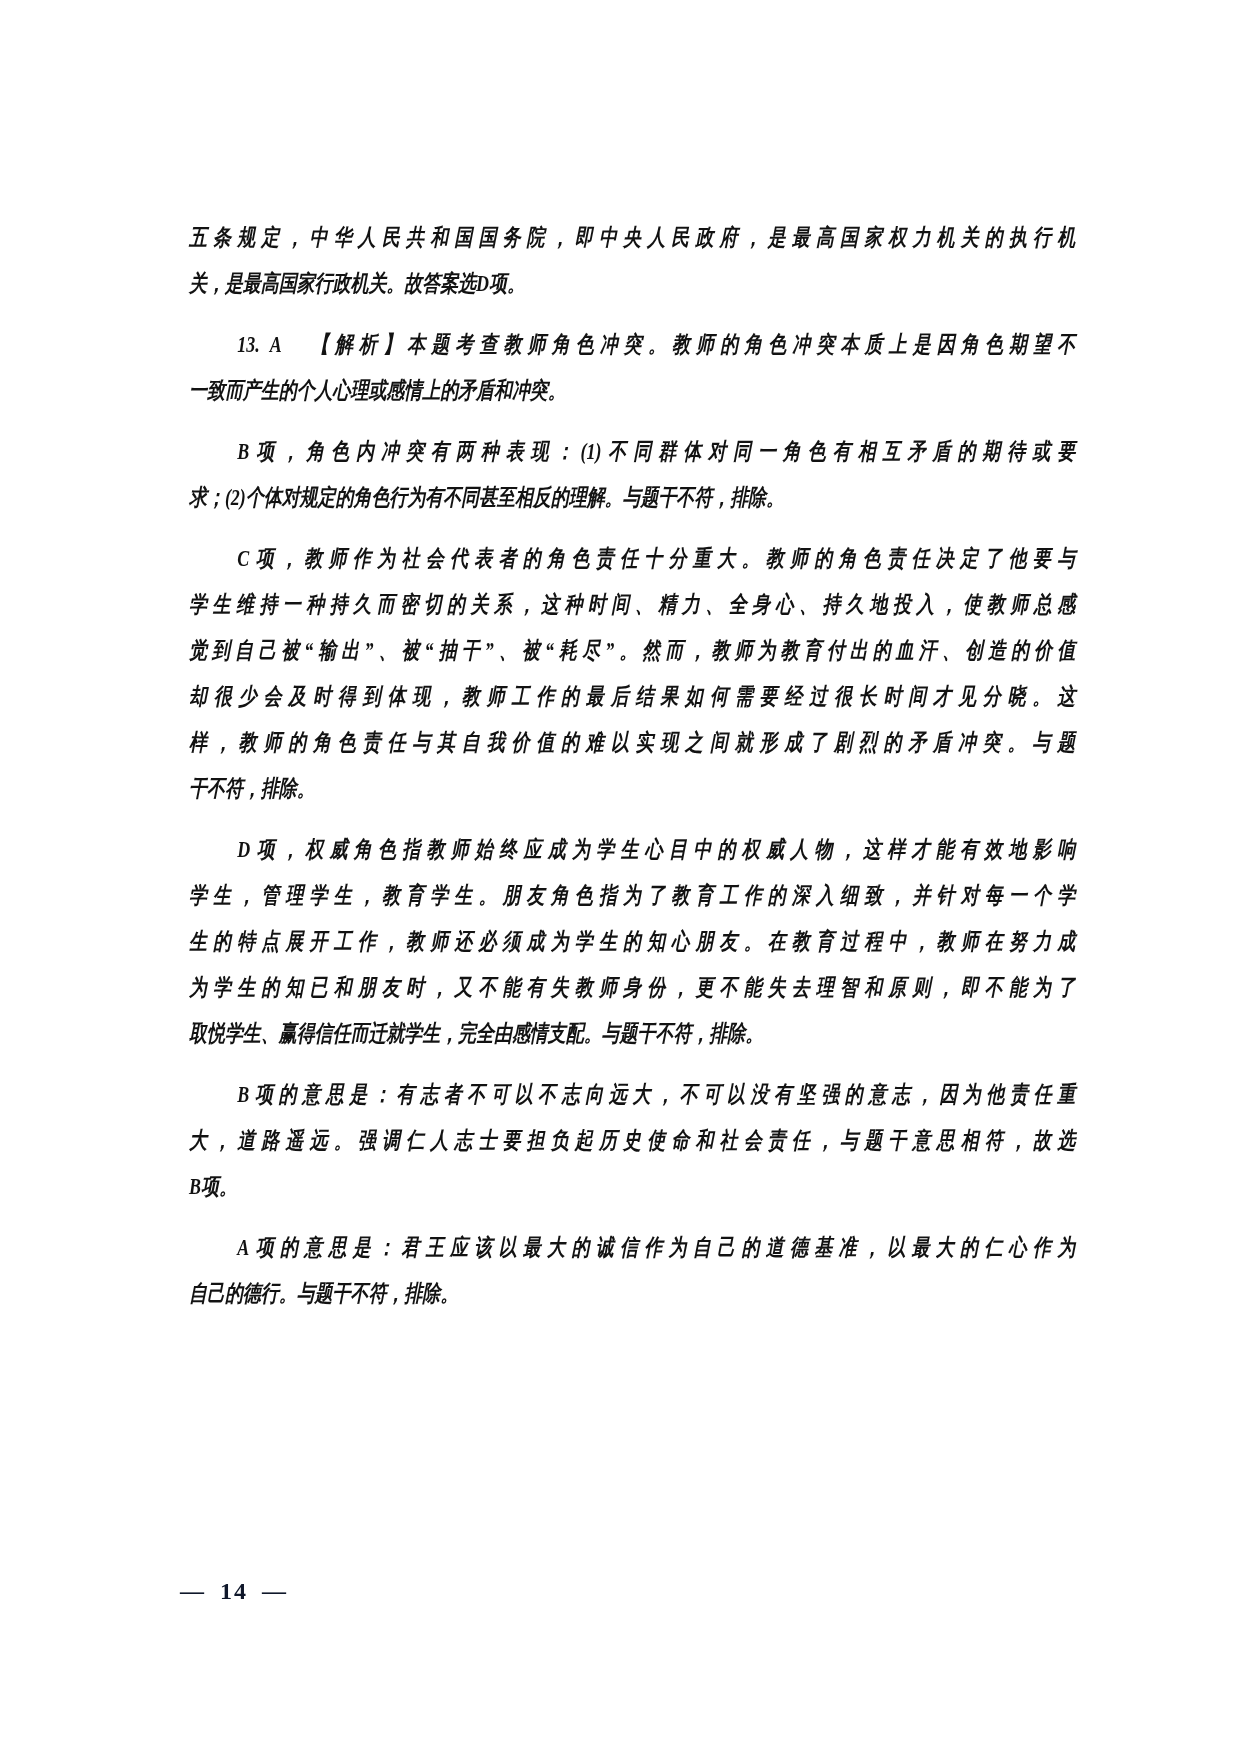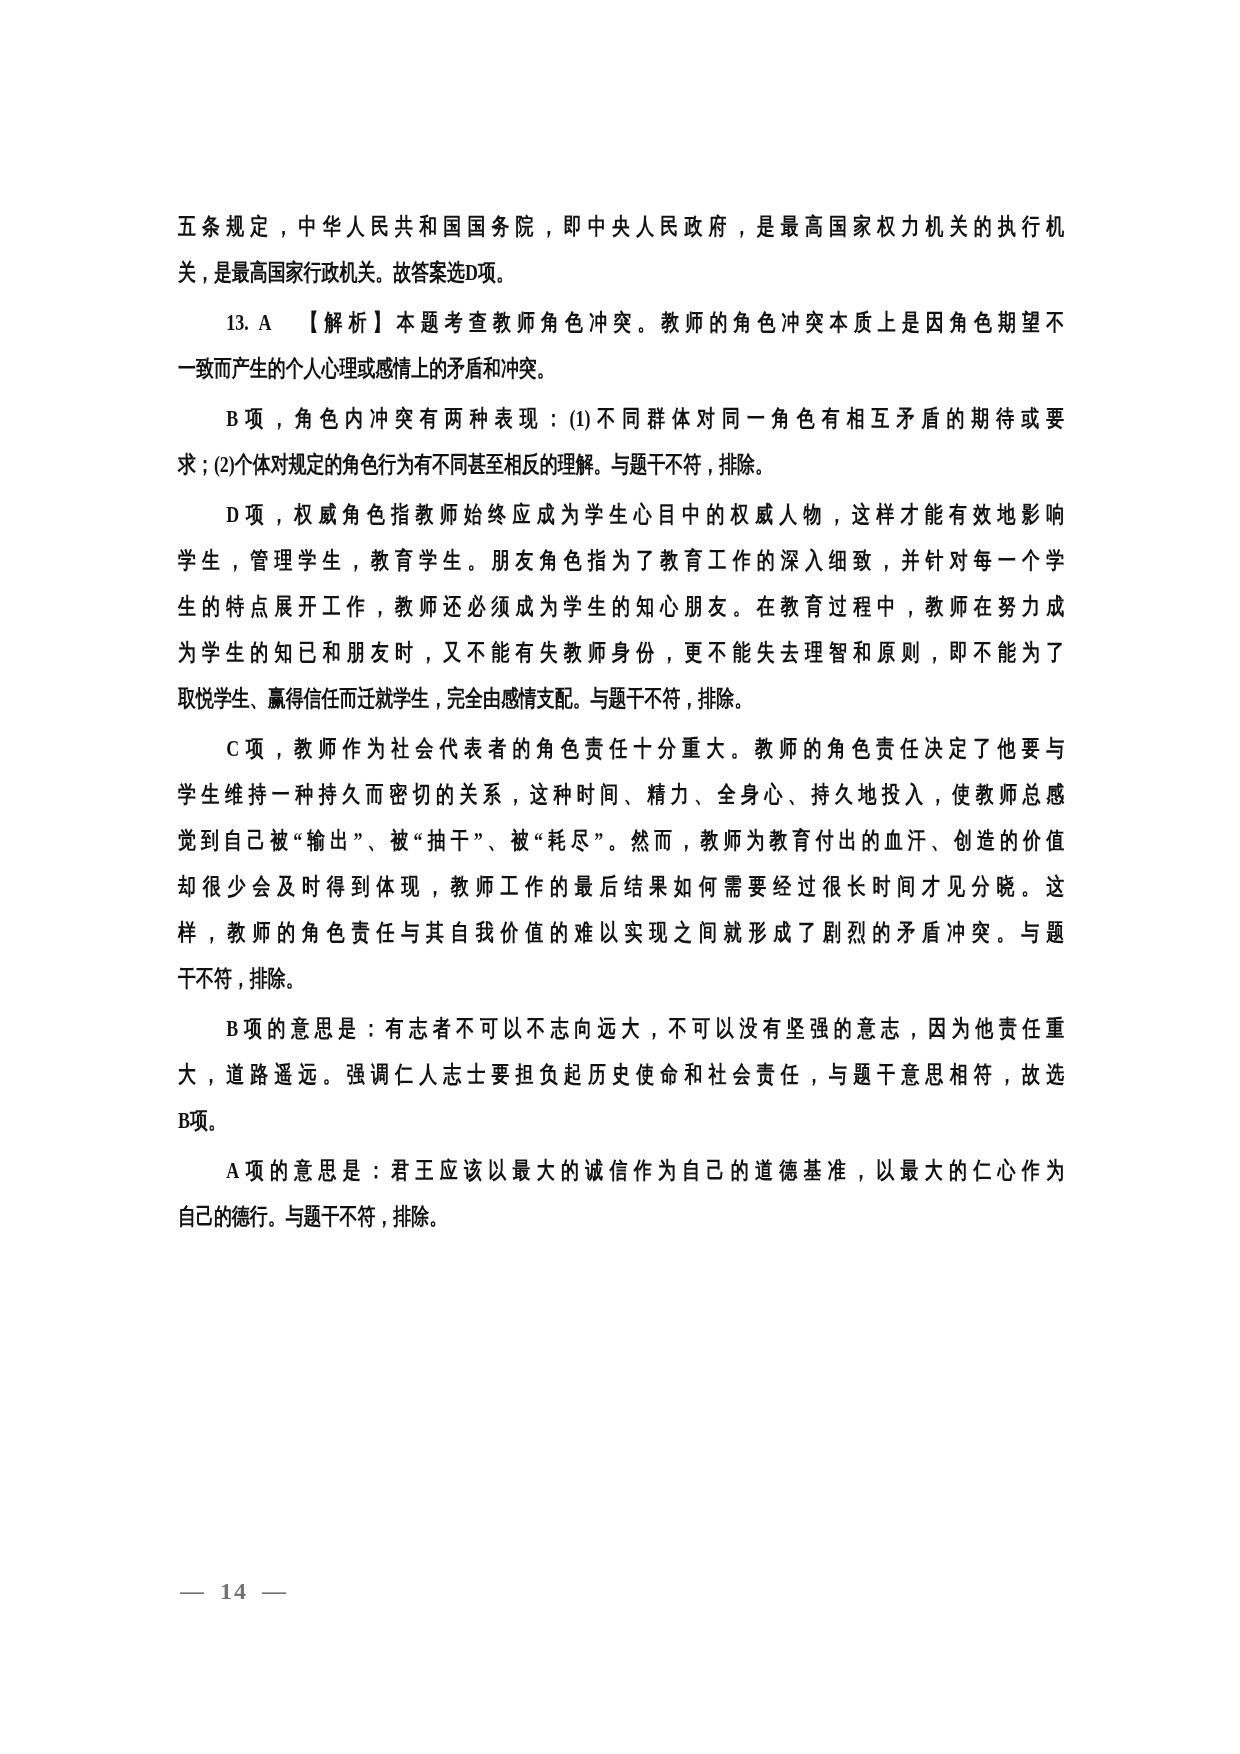--- a/index.html
+++ b/index.html
@@ -12,21 +12,21 @@
     font-family:"Liberation Serif","DejaVu Serif",serif;
     color:#121212;
     font-weight:bold;
   }
   .textblock {
     position:absolute;
     left:174px;
     top:200px;
     width:886px;
   }
-  .para { margin:4px; padding:0; }
+  .para { margin:15px; padding:0;font-style:italic; }
   .line {
     width:1136px;               
     transform:scaleX(0.78);
     transform-origin:0 50%;
     font-size:23px;
     line-height:46px;
     height:46px;
     text-align:left;
     white-space:normal;
     overflow:visible;
@@ -38,54 +38,54 @@
   .line.ind { padding-left:62px; width:1074px; }
   .footer {
     position:absolute;
     left:180px;
     top:1577px;
     font-size:24px;
     line-height:28px;
     font-weight:bold;
     letter-spacing:2px;
     word-spacing:6px;
-    color:#737373;
+    color:#0f172a;
   }
 </style>
 </head>
 <body>
 
 <div class="page">
   <div class="textblock" id="textblock">
       <div class="para">
         <div class="line jl">五条规定，中华人民共和国国务院，即中央人民政府，是最高国家权力机关的执行机</div>
         <div class="line">关，是最高国家行政机关。故答案选D项。</div>
       </div>
       <div class="para">
         <div class="line jl ind">13. A　【解析】本题考查教师角色冲突。教师的角色冲突本质上是因角色期望不</div>
         <div class="line">一致而产生的个人心理或感情上的矛盾和冲突。</div>
       </div>
       <div class="para">
         <div class="line jl ind">B项，角色内冲突有两种表现：(1)不同群体对同一角色有相互矛盾的期待或要</div>
         <div class="line">求；(2)个体对规定的角色行为有不同甚至相反的理解。与题干不符，排除。</div>
       </div>
       <div class="para">
-        <div class="line jl ind">D项，权威角色指教师始终应成为学生心目中的权威人物，这样才能有效地影响</div>
-        <div class="line jl">学生，管理学生，教育学生。朋友角色指为了教育工作的深入细致，并针对每一个学</div>
-        <div class="line jl">生的特点展开工作，教师还必须成为学生的知心朋友。在教育过程中，教师在努力成</div>
-        <div class="line jl">为学生的知已和朋友时，又不能有失教师身份，更不能失去理智和原则，即不能为了</div>
-        <div class="line">取悦学生、赢得信任而迁就学生，完全由感情支配。与题干不符，排除。</div>
-      </div>
-      <div class="para">
         <div class="line jl ind">C项，教师作为社会代表者的角色责任十分重大。教师的角色责任决定了他要与</div>
         <div class="line jl">学生维持一种持久而密切的关系，这种时间、精力、全身心、持久地投入，使教师总感</div>
         <div class="line jl">觉到自己被“输出”、被“抽干”、被“耗尽”。然而，教师为教育付出的血汗、创造的价值</div>
         <div class="line jl">却很少会及时得到体现，教师工作的最后结果如何需要经过很长时间才见分晓。这</div>
         <div class="line jl">样，教师的角色责任与其自我价值的难以实现之间就形成了剧烈的矛盾冲突。与题</div>
         <div class="line">干不符，排除。</div>
+      </div>
+      <div class="para">
+        <div class="line jl ind">D项，权威角色指教师始终应成为学生心目中的权威人物，这样才能有效地影响</div>
+        <div class="line jl">学生，管理学生，教育学生。朋友角色指为了教育工作的深入细致，并针对每一个学</div>
+        <div class="line jl">生的特点展开工作，教师还必须成为学生的知心朋友。在教育过程中，教师在努力成</div>
+        <div class="line jl">为学生的知已和朋友时，又不能有失教师身份，更不能失去理智和原则，即不能为了</div>
+        <div class="line">取悦学生、赢得信任而迁就学生，完全由感情支配。与题干不符，排除。</div>
       </div>
       <div class="para">
         <div class="line jl ind">B项的意思是：有志者不可以不志向远大，不可以没有坚强的意志，因为他责任重</div>
         <div class="line jl">大，道路遥远。强调仁人志士要担负起历史使命和社会责任，与题干意思相符，故选</div>
         <div class="line">B项。</div>
       </div>
       <div class="para">
         <div class="line jl ind">A项的意思是：君王应该以最大的诚信作为自己的道德基准，以最大的仁心作为</div>
         <div class="line">自己的德行。与题干不符，排除。</div>
       </div>

